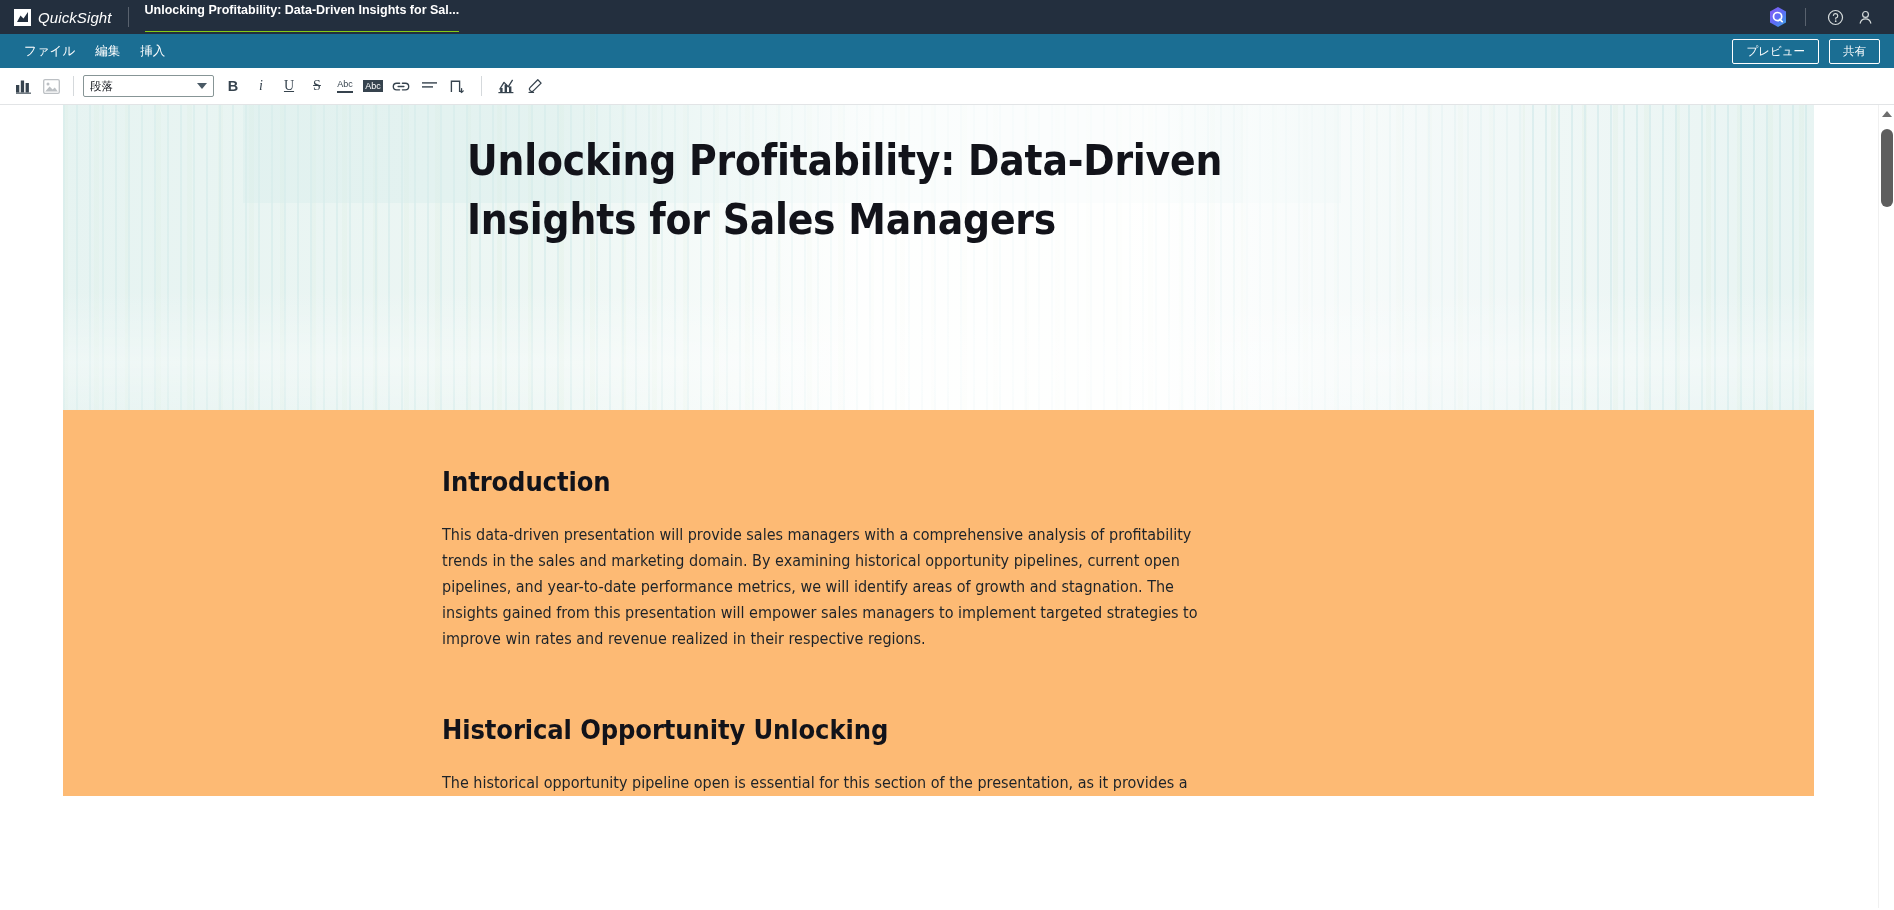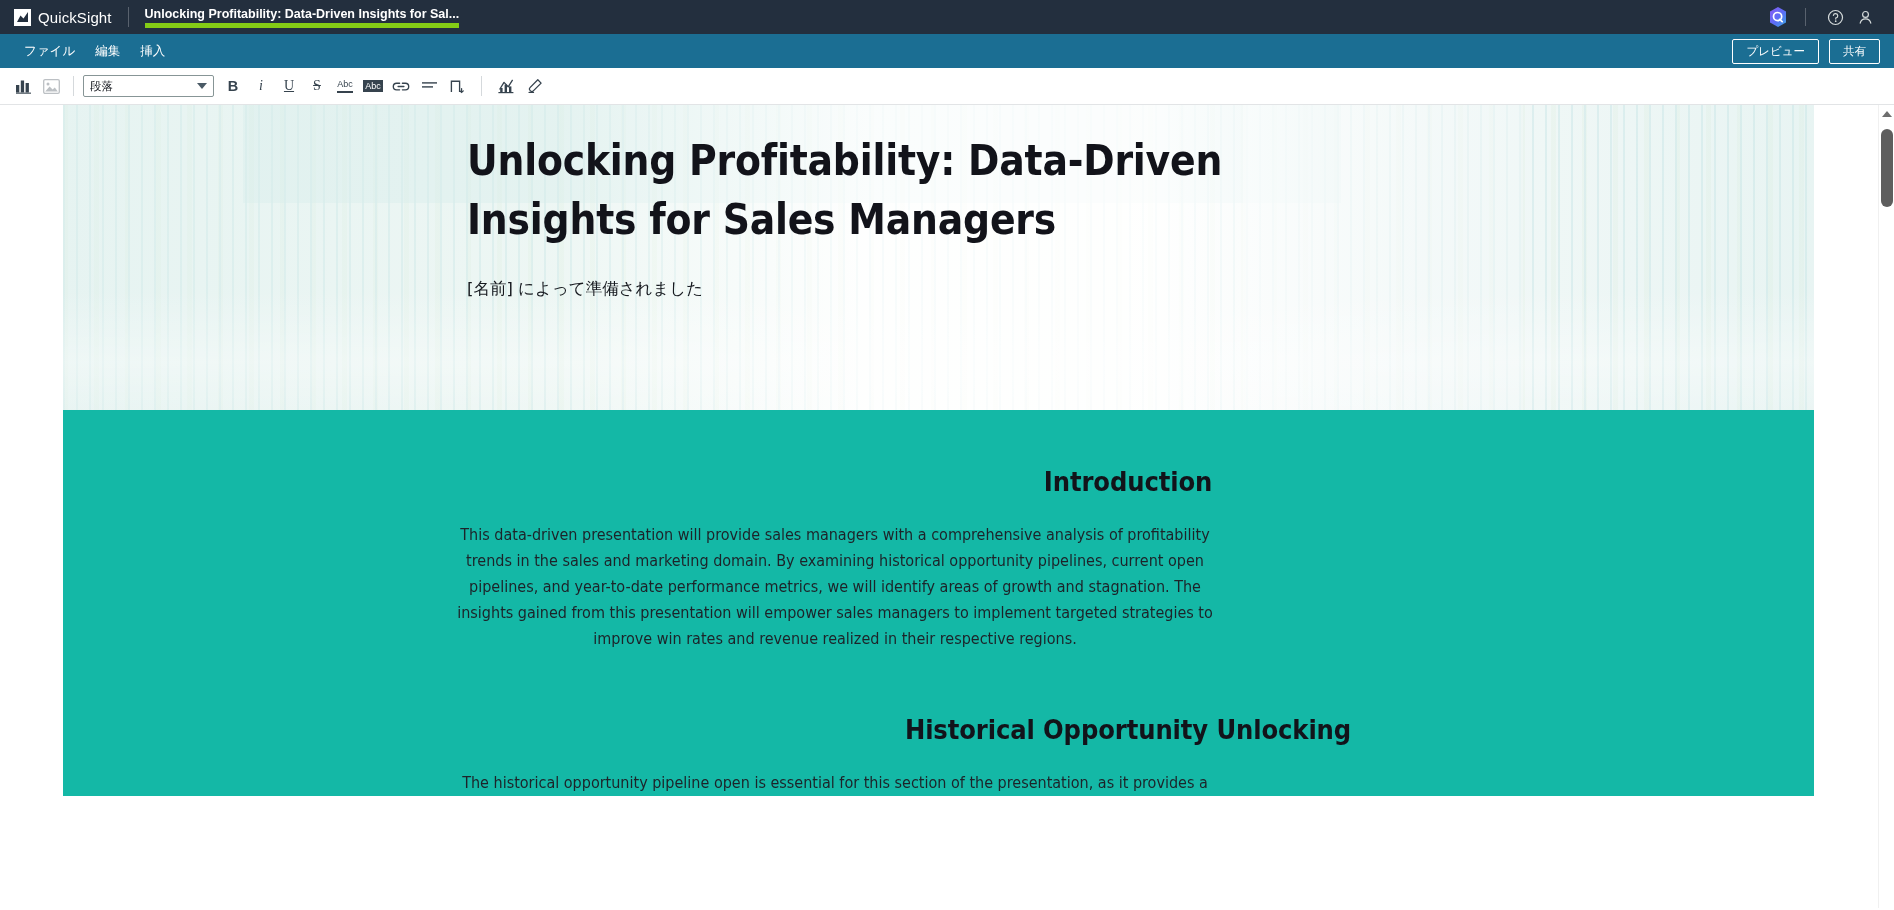--- a/index.html
+++ b/index.html
@@ -12,21 +12,21 @@
 
   
   .appbar {
     position: relative;
     height: 34px;
     background: #232f3e;
     display: flex;
     align-items: center;
     padding: 0 14px;
   }
-  .brand { display: flex; align-items: flex-start; gap: 7px; }
+  .brand { display: flex; align-items: flex-start; gap: 7px; font-style: italic; }
   .brand-mark {
     width: 17px; height: 17px;
     background: #ffffff;
     position: relative;
     overflow: hidden;
     flex: 0 0 auto;
   }
   .brand-mark svg { display: block; }
   .brand-name {
     color: #ffffff;
@@ -38,22 +38,22 @@
     width: 1px; height: 20px;
     background: #59626e;
     margin: 0 16px;
     flex: 0 0 auto;
   }
   .doc-title {
     color: #ffffff;
     font-size: 12.5px;
     font-weight: bold;
     white-space: nowrap;
-    border-bottom: 5px solid #84cc16;
-    padding-bottom: 2px;
+    border-bottom: 1px solid #84cc16;
+    padding-bottom: 14px;
     max-width: 330px;
     overflow: hidden;
   }
   .appbar-right {
     margin-left: auto;
     display: flex;
     align-items: center;
     gap: 0;
   }
   .q-icon { width: 26px; height: 26px; display: block; }
@@ -168,21 +168,21 @@
     position: relative;
     height: 803px;
     background: #ffffff;
     overflow: hidden;
   }
   .page {
     position: absolute;
     left: 63px;
     top: 0;
     width: 1751px;
-    background: #14b8a6;
+    background: #fdba74;
   }
   .hero {
     position: relative;
     height: 305px;
     overflow: hidden;
     background: #fbfdfb;
   }
   .hero-stripes {
     position: absolute;
     inset: 0;
@@ -235,21 +235,20 @@
     max-width: 790px;
   }
   .hero-byline {
     margin-top: 29px;
     font-size: 16.5px;
     color: #16191f;
     font-family: "DejaVu Sans", sans-serif;
   }
   .body-area {
     padding: 56px 0 0 379px;
-    text-align: center;
   }
   .h2 {
     font-family: "DejaVu Sans Condensed", "Liberation Sans Narrow", "Liberation Sans", sans-serif;
     font-weight: bold;
     font-size: 27px;
     color: #12131a;
     letter-spacing: -0.1px;
   }
   .para {
     margin-top: 25px;
@@ -441,21 +440,20 @@
 
     <div class="hero">
       <div class="hero-stripes"></div>
       <div class="hero-block-a"></div>
       <div class="hero-block-b"></div>
       <div class="hero-wash"></div>
       <div class="hero-fade"></div>
 
       <div class="hero-inner">
         <div class="hero-title">Unlocking Profitability: Data-Driven Insights for Sales Managers</div>
-        <div class="hero-byline">[名前] によって準備されました</div>
       </div>
     </div>
 
     <div class="body-area">
       <div class="h2">Introduction</div>
       <div class="para">This data-driven presentation will provide sales managers with a comprehensive analysis of profitability trends in the sales and marketing domain. By examining historical opportunity pipelines, current open pipelines, and year-to-date performance metrics, we will identify areas of growth and stagnation. The insights gained from this presentation will empower sales managers to implement targeted strategies to improve win rates and revenue realized in their respective regions.</div>
 
       <div class="spacer-lg"></div>
 
       <div class="h2">Historical Opportunity Unlocking</div>

